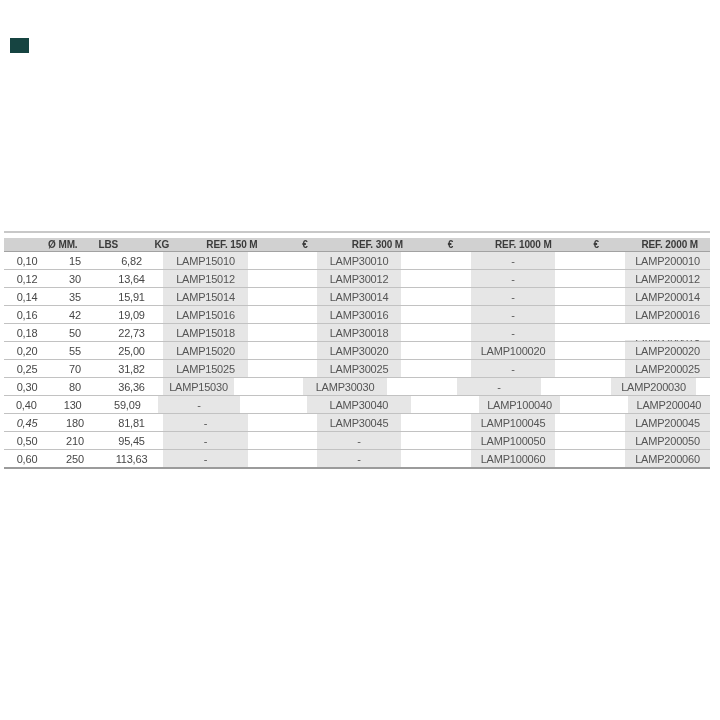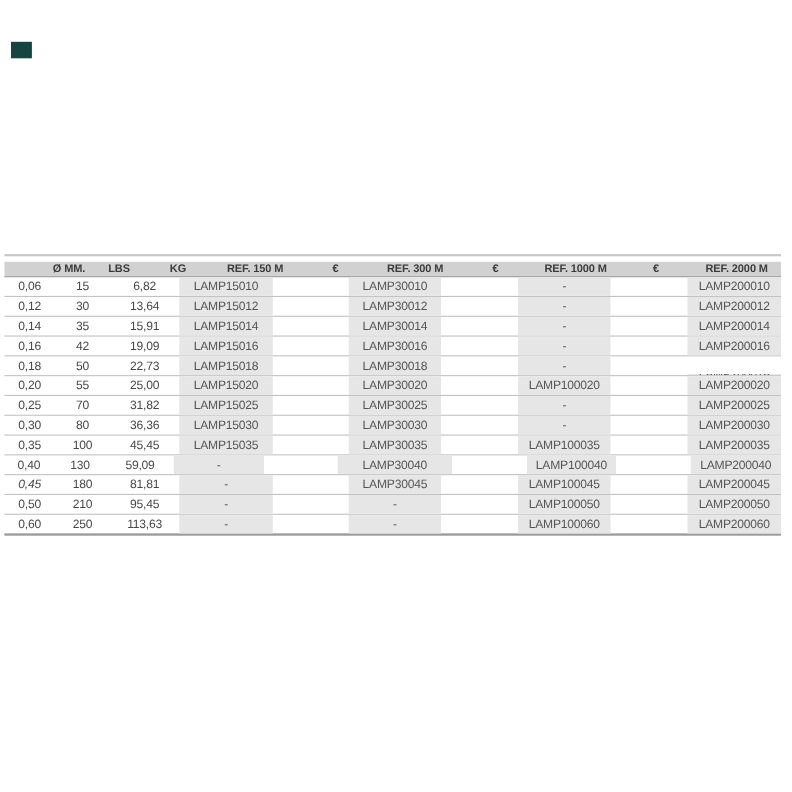--- a/index.html
+++ b/index.html
@@ -76,21 +76,21 @@
         <div class="header-cell" style="width: 85px;">REF. 150 M</div>
         <div class="header-cell" style="width: 69px;">€</div>
         <div class="header-cell" style="width: 84px;">REF. 300 M</div>
         <div class="header-cell" style="width: 70px;">€</div>
         <div class="header-cell" style="width: 84px;">REF. 1000 M</div>
         <div class="header-cell" style="width: 70px;">€</div>
         <div class="header-cell" style="width: 85px;">REF. 2000 M</div>
       </div>
     <div id="rowsContainer">
         <div class="data-row">
-          <div class="cell" style="width: 46px;">0,06</div>
+          <div class="cell" style="width: 46px;">0,10</div>
           <div class="cell" style="width: 50px;">15</div>
           <div class="cell" style="width: 63px;">6,82</div>
           <div class="cell band ref" style="width: 85px;">LAMP15010</div>
           <div class="cell" style="width: 69px;"></div>
           <div class="cell band ref" style="width: 84px;">LAMP30010</div>
           <div class="cell" style="width: 70px;"></div>
           <div class="cell band ref" style="width: 84px;">-</div>
           <div class="cell" style="width: 70px;"></div>
           <div class="cell band ref" style="width: 85px;">LAMP200010</div>
         </div>
@@ -163,39 +163,27 @@
           <div class="cell band ref" style="width: 84px;">LAMP30025</div>
           <div class="cell" style="width: 70px;"></div>
           <div class="cell band ref" style="width: 84px;">-</div>
           <div class="cell" style="width: 70px;"></div>
           <div class="cell band ref" style="width: 85px;">LAMP200025</div>
         </div>
         <div class="data-row">
           <div class="cell" style="width: 46px;">0,30</div>
           <div class="cell" style="width: 50px;">80</div>
           <div class="cell" style="width: 63px;">36,36</div>
-          <div class="cell band ref" style="width: 85px;">LAMP15030</div>
+          <div class="cell band ref" style="width: 71px;">LAMP15030</div>
           <div class="cell" style="width: 69px;"></div>
           <div class="cell band ref" style="width: 84px;">LAMP30030</div>
           <div class="cell" style="width: 70px;"></div>
           <div class="cell band ref" style="width: 84px;">-</div>
           <div class="cell" style="width: 70px;"></div>
           <div class="cell band ref" style="width: 85px;">LAMP200030</div>
-        </div>
-        <div class="data-row">
-          <div class="cell" style="width: 46px;">0,35</div>
-          <div class="cell" style="width: 50px;">100</div>
-          <div class="cell" style="width: 63px;">45,45</div>
-          <div class="cell band ref" style="width: 85px;">LAMP15035</div>
-          <div class="cell" style="width: 69px;"></div>
-          <div class="cell band ref" style="width: 84px;">LAMP30035</div>
-          <div class="cell" style="width: 70px;"></div>
-          <div class="cell band ref" style="width: 84px;">LAMP100035</div>
-          <div class="cell" style="width: 70px;"></div>
-          <div class="cell band ref" style="width: 85px;">LAMP200035</div>
         </div>
         <div class="data-row">
           <div class="cell" style="width: 46px;">0,40</div>
           <div class="cell" style="width: 50px;">130</div>
           <div class="cell" style="width: 63px;">59,09</div>
           <div class="cell band ref" style="width: 85px;">-</div>
           <div class="cell" style="width: 69px;"></div>
           <div class="cell band ref" style="width: 108px;">LAMP30040</div>
           <div class="cell" style="width: 70px;"></div>
           <div class="cell band ref" style="width: 84px;">LAMP100040</div>

